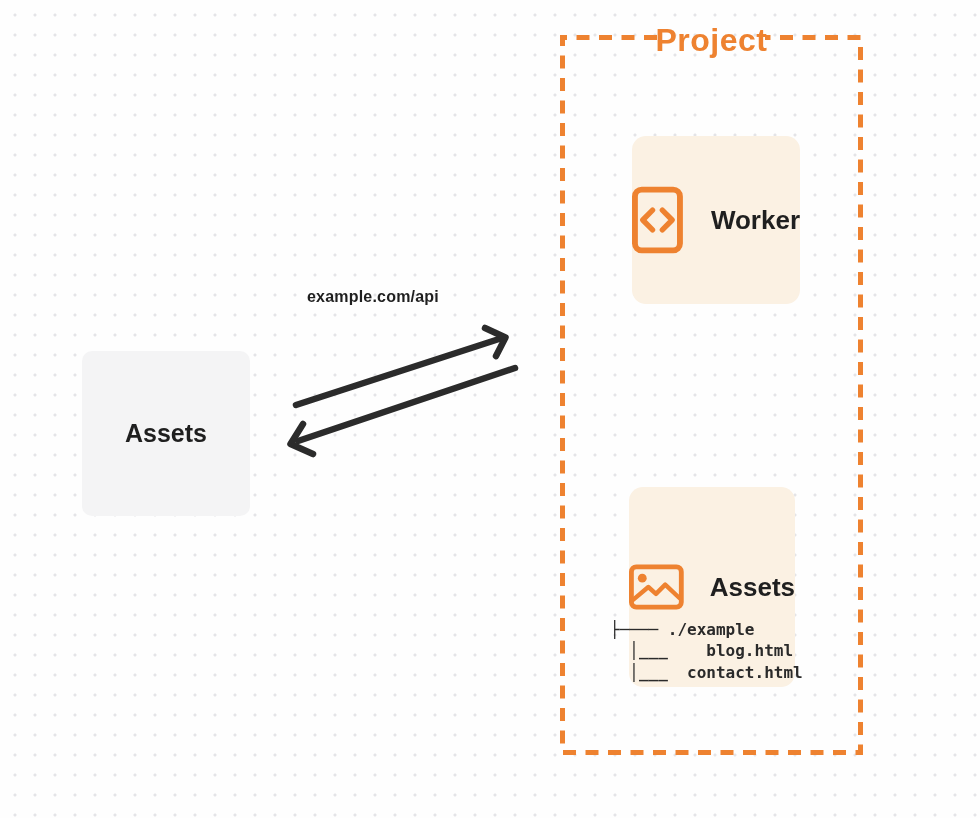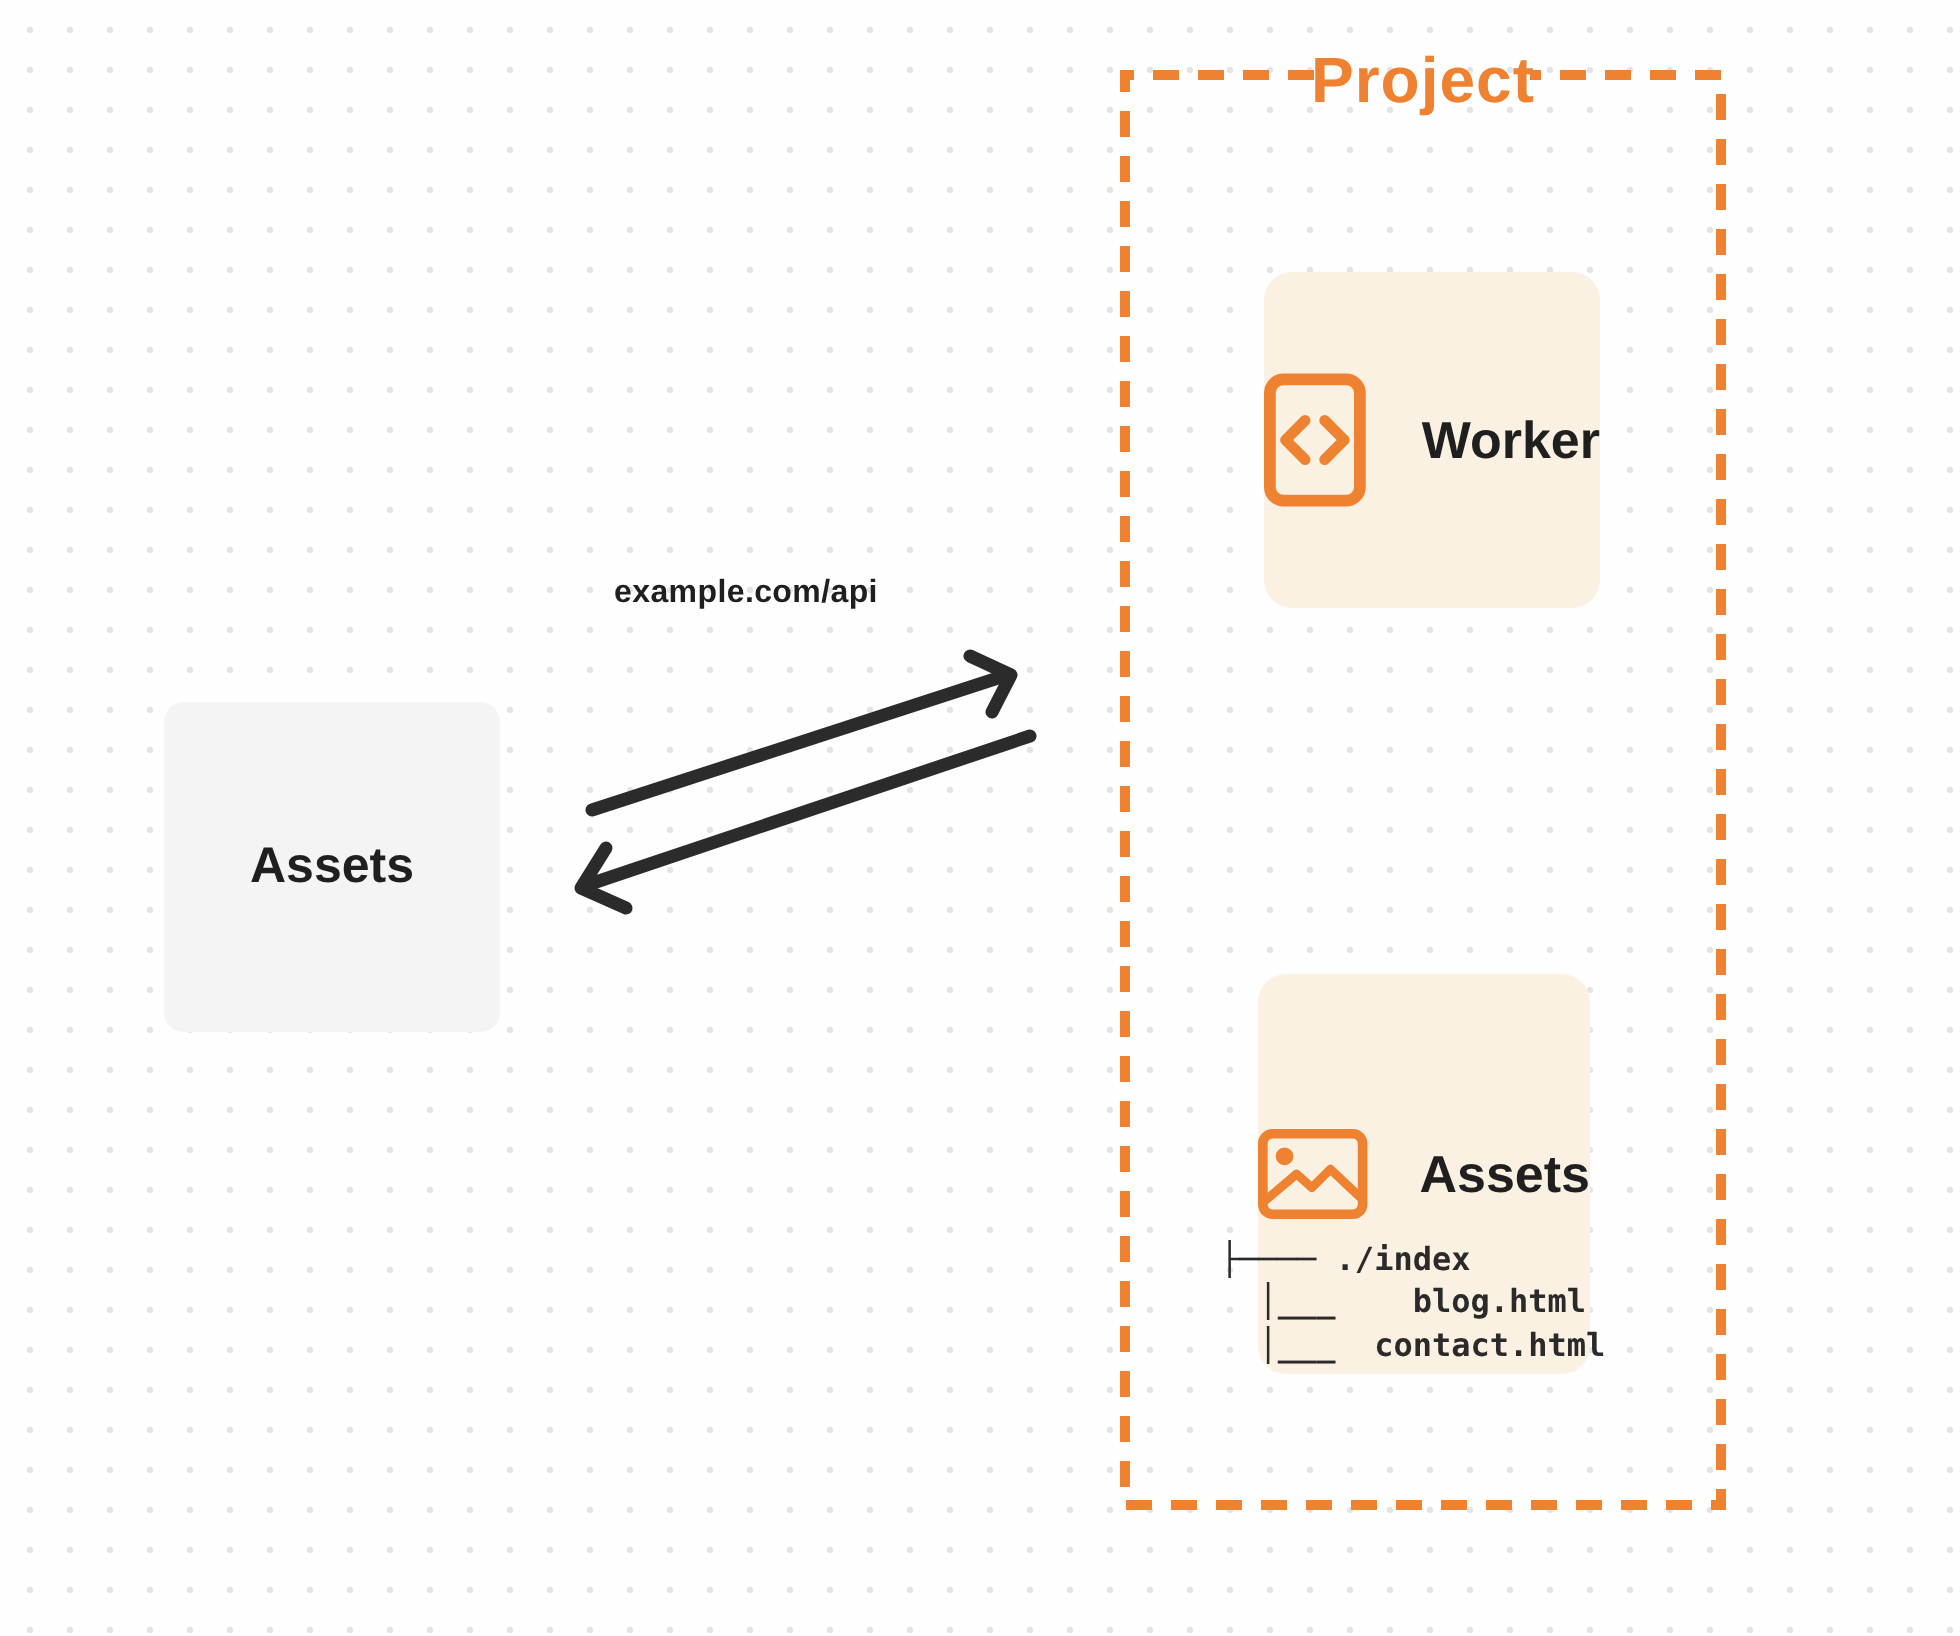--- a/index.html
+++ b/index.html
@@ -152,15 +152,15 @@
     <svg class="icon" width="68" height="56" viewBox="0 0 68 56">
       <rect x="3" y="3" width="62" height="50" rx="6"></rect>
       <circle cx="16.5" cy="17" r="5.5"></circle>
       <path d="M 5 44 L 24 28 L 33.5 36.5 L 45 25 L 63 42"></path>
     </svg>
     <div class="node-label">Assets</div>
   </div>
 
   <div class="request-label">example.com/api</div>
 
-  <pre class="file-tree"><div class="tree-line">├──── ./index</div><div class="tree-line">  │___    blog.html</div><div class="tree-line">  │___  contact.html</div></pre>
+  <pre class="file-tree"><div class="tree-line">├──── ./example</div><div class="tree-line">  │___    blog.html</div><div class="tree-line">  │___  contact.html</div></pre>
 
 </div>
 
 </body></html>

